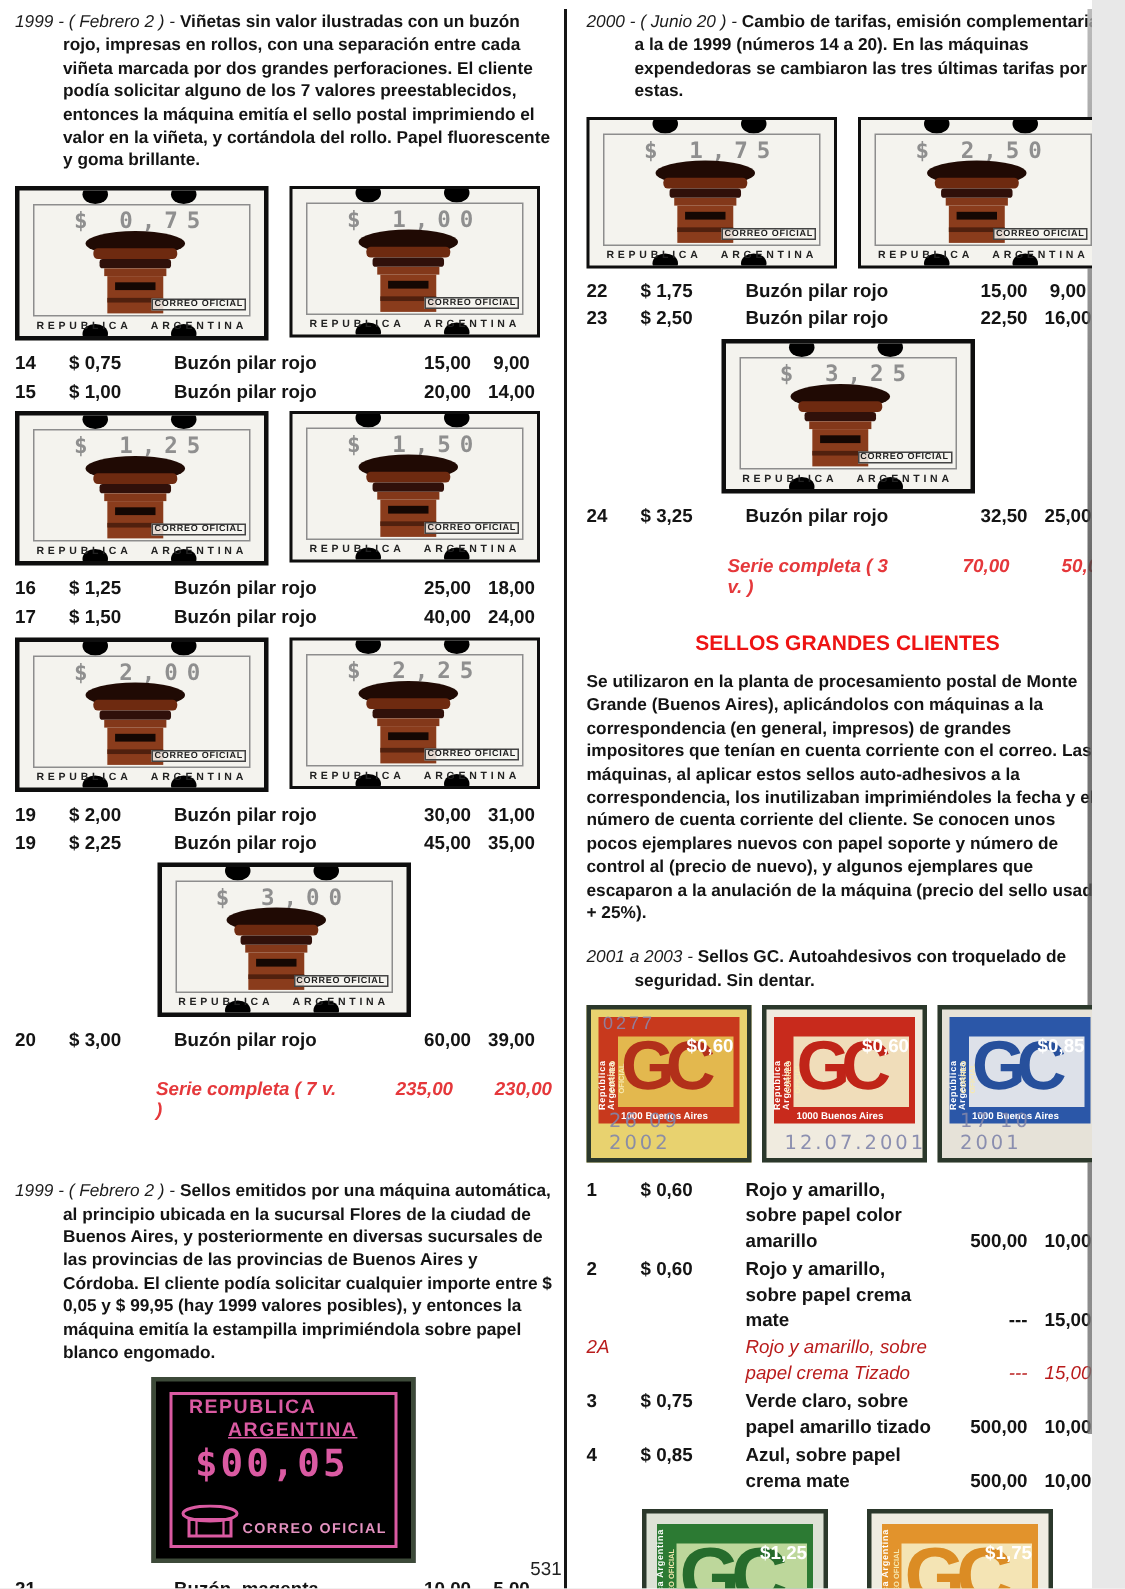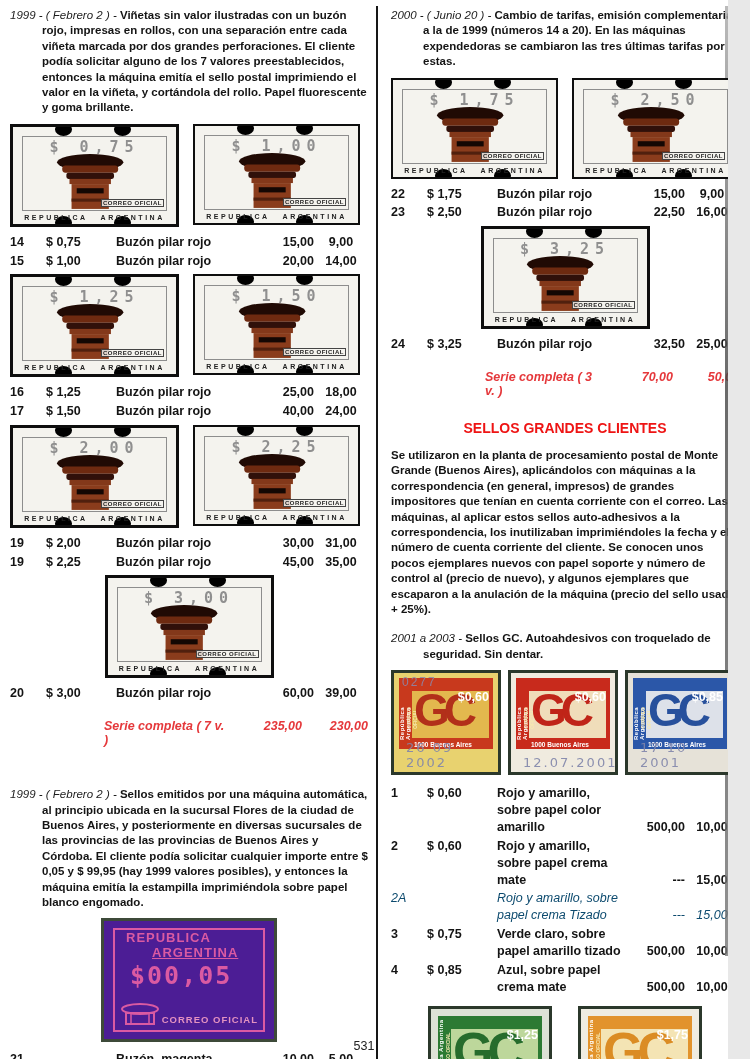--- a/index.html
+++ b/index.html
@@ -18,21 +18,21 @@
 
   
   .r{display:flex;font-size:12.5px;font-weight:bold;line-height:1.5;align-items:flex-start;}
   .r .num{width:36px;flex:none;}
   .r .val{width:58px;flex:none;}
   .r .desc{flex:1;padding-right:4px;padding-left:12px;}
   .r .p1{width:60px;flex:none;text-align:right;}
   .r .p2{width:54px;flex:none;text-align:center;}
   .r.wrap{align-items:flex-end;}
   .r.wrap .num,.r.wrap .val{align-self:flex-start;}
-  .r.italic{font-style:italic;font-weight:normal;color:#0c4a6e;}
+  .r.italic{font-style:italic;font-weight:normal;color:#b91c1c;}
   .serie{display:flex;color:#e5383b;font-style:italic;font-weight:bold;font-size:12.5px;
          margin:16px 0 10px;gap:12px;}
   .serie .desc{flex:1;padding-left:94px;}
   .serie .p1{width:60px;text-align:right;}
   .serie .p2{width:54px;text-align:right;}
 
   
   .stamp-row{display:flex;gap:14px;margin:4px 0 6px;}
   .stamp-row.center{justify-content:center;}
   .atm{position:relative;width:163px;height:97px;background:#f4f3ee;border:2px solid #0e0e0e;
@@ -46,21 +46,21 @@
              font-family:"DejaVu Sans Mono",monospace;font-weight:bold;font-size:15px;
              letter-spacing:6px;color:#8f8f8f;}
   .atm .mb{position:absolute;left:50%;transform:translateX(-56%);bottom:13px;width:80px;height:58px;}
   .atm .correo{position:absolute;right:12px;bottom:17px;font-size:6px;font-weight:bold;
                letter-spacing:.5px;color:#1d1d1d;border:1px solid #444;padding:0 1px;
                background:rgba(244,243,238,.85);}
   .atm .rep{position:absolute;bottom:3px;left:0;right:0;text-align:center;font-size:7px;
             font-weight:bold;letter-spacing:2.5px;word-spacing:9px;color:#222;}
 
   
-  .m-stamp{position:relative;width:170px;height:118px;background:#4c1d95;
+  .m-stamp{position:relative;width:170px;height:118px;background:#000000;
            border:3px solid #3d4a39;margin:4px auto 8px;}
   .m-frame{position:absolute;inset:7px 9px 7px 9px;border:2px solid #da5aa2;}
   .m-rep{position:absolute;top:10px;left:22px;color:#da5aa2;font-weight:bold;font-size:13px;
          letter-spacing:1px;line-height:1.1;}
   .m-rep .l2{display:block;margin-left:26px;text-decoration:underline;}
   .m-val{position:absolute;top:40px;left:26px;color:#da5aa2;font-family:"DejaVu Sans Mono",monospace;
          font-weight:bold;font-size:25px;letter-spacing:2px;}
   .m-box{position:absolute;left:16px;bottom:12px;width:48px;height:24px;}
   .m-correo{position:absolute;right:16px;bottom:14px;color:#e492c0;font-weight:bold;
             font-size:9.5px;letter-spacing:1px;}

